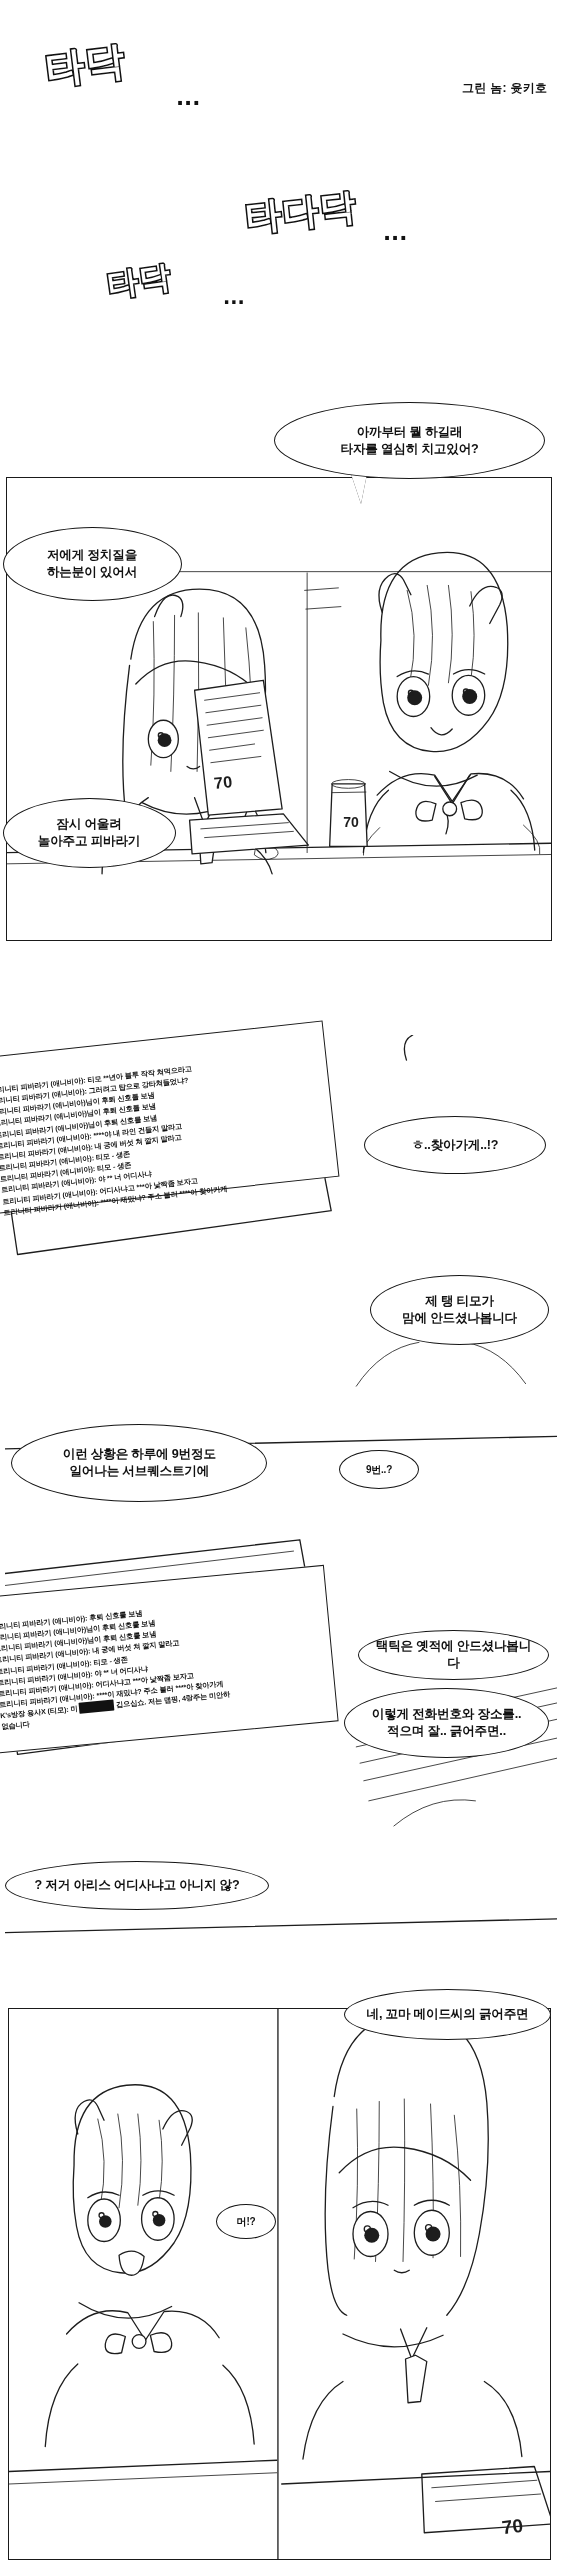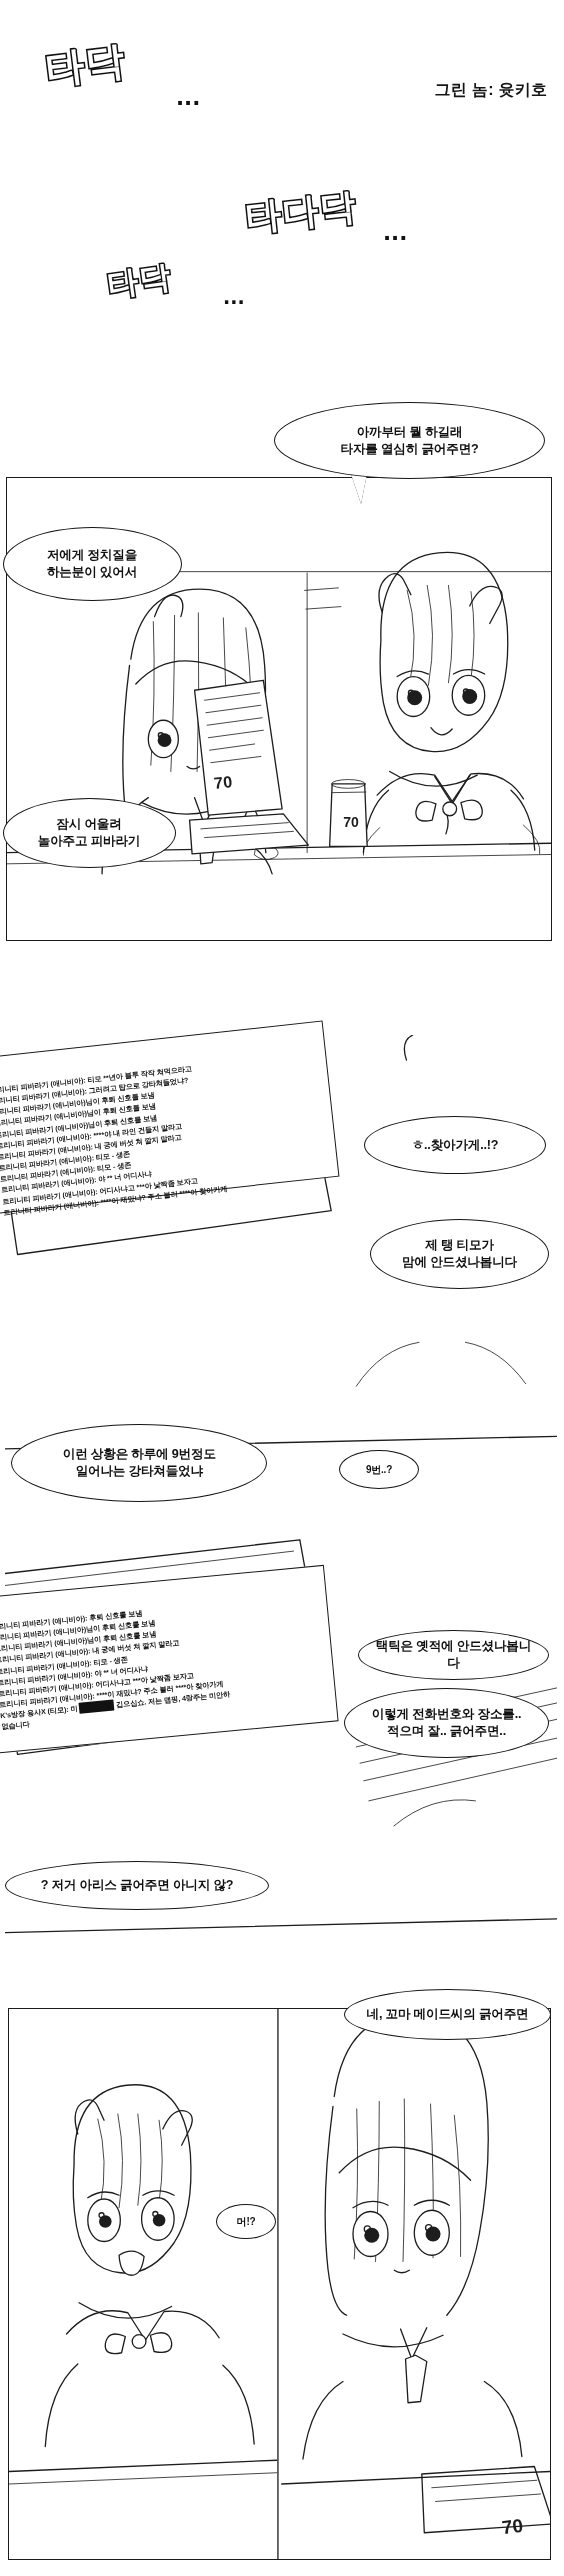--- a/index.html
+++ b/index.html
@@ -42,21 +42,21 @@
     white-space: nowrap;
   }
   .sfx-dots.d1 { left: 176px; top: 85px; font-size: 21.3px; }
   .sfx-dots.d2 { left: 383px; top: 220px; font-size: 21.3px; }
   .sfx-dots.d3 { left: 223px; top: 286px; font-size: 19px; }
 
   .credit {
     position: absolute;
     right: 17.6px;
     top: 80px;
-    font-size: 16px;
+    font-size: 12px;
     font-weight: 700;
     color: #141414;
     letter-spacing: 0.3px;
     white-space: nowrap;
   }
 
   
   .panel {
     position: absolute;
     border: 1.3px solid #1a1a1a;
@@ -253,21 +253,21 @@
       <path class="thin" d="M478 210 L534 206"></path>
     </svg>
 
     <div class="abs" style="left:207px; top:295px; font-size:16.3px; font-weight:700; color:#1d1d1d; transform:rotate(-6deg);">70</div>
 
     <div class="abs" style="left:336px; top:336px; font-size:14px; font-weight:700; color:#1d1d1d;">70</div>
   </div>
 
   <div class="bubble" style="left:274px; top:402px; width:271px; height:77px;">
     <span class="txt">아까부터 뭘 하길래
-타자를 열심히 긁어주면?</span>
+타자를 열심히 치고있어?</span>
   </div>
   <div class="tail" style="left:351px; top:474px; border-left:10px solid transparent; border-right:6.3px solid transparent; border-top:30px solid #fff; filter:drop-shadow(0 0 0 #151515);"></div>
 
   <div class="bubble" style="left:2.5px; top:527px; width:179px; height:74px;">
     <span class="txt">저에게 정치질을
 하는분이 있어서</span>
   </div>
 
   <div class="bubble" style="left:2.5px; top:798px; width:173px; height:70px;">
     <span class="txt">잠시 어울려
@@ -290,29 +290,29 @@
     </svg>
   </div>
 
   <div class="monitor m1"></div>
   <div class="chatlog c1" id="chatlog1"><div>트리니티 피바라기 (애니비아): 티모 **년아 블루 작작 쳐먹으라고</div><div>트리니티 피바라기 (애니비아): 그러려고 탑으로 강타쳐들었냐?</div><div>트리니티 피바라기 (애니비아)님이 후퇴 신호를 보냄</div><div>트리니티 피바라기 (애니비아)님이 후퇴 신호를 보냄</div><div>트리니티 피바라기 (애니비아)님이 후퇴 신호를 보냄</div><div>트리니티 피바라기 (애니비아): ****야 내 라인 건들지 말라고</div><div>트리니티 피바라기 (애니비아): 내 궁에 버섯 쳐 깔지 말라고</div><div>트리니티 피바라기 (애니비아): 티모 - 생존</div><div>트리니티 피바라기 (애니비아): 티모 - 생존</div><div>트리니티 피바라기 (애니비아): 야 ** 너 어디사냐</div><div>트리니티 피바라기 (애니비아): 어디사냐고 ***아 낯짝좀 보자고</div><div>트리니티 피바라기 (애니비아): ****이 재밌냐? 주소 불러 ****아 찾아가게</div></div>
 
   <div class="bubble" style="left:364px; top:1116px; width:182px; height:58px;">
     <span class="txt">ㅎ..찾아가게..!?</span>
   </div>
 
-  <div class="bubble" style="left:370px; top:1219px; width:179px; height:70px;align-items:center;">
+  <div class="bubble" style="left:370px; top:1275px; width:179px; height:70px;align-items:center;">
     <span class="txt">제 탱 티모가
 맘에 안드셨나봅니다</span>
   </div>
 
 
   <div class="bubble" style="left:11.3px; top:1424px; width:256px; height:78px;">
     <span class="txt">이런 상황은 하루에 9번정도
-일어나는 강타쳐들었냐</span>
+일어나는 서브퀘스트기에</span>
   </div>
 
   <div class="bubble tiny" style="left:339px; top:1450px; width:80px; height:39px;">
     <span class="txt">9번..?</span>
   </div>
 
   <div class="panel p3">
     <svg class="art" viewBox="0 0 880 690" preserveAspectRatio="none">
       <path d="M-20 70 L470 14 L520 290 L20 356z"></path>
       <path class="thin" d="M-10 88 L460 32"></path>
@@ -334,21 +334,21 @@
   <div class="bubble" style="left:358px; top:1630px; width:191px; height:50px;">
     <span class="txt small">택틱은 옛적에 안드셨나봅니다</span>
   </div>
 
   <div class="bubble" style="left:344px; top:1688px; width:205px; height:70px;">
     <span class="txt">이렇게 전화번호와 장소를..
 적으며 잘.. 긁어주면..</span>
   </div>
 
   <div class="bubble" style="left:5px; top:1861px; width:264px; height:49px;">
-    <span class="txt small">? 저거 아리스 긁어주면 아니지 않?</span>
+    <span class="txt small">? 저거 아리스 어디사냐고 아니지 않?</span>
   </div>
 
   <div class="panel p4">
     <svg class="art" viewBox="0 0 865 880" preserveAspectRatio="none">
 
       <path d="M430 0 L430 880"></path>
 
       <path d="M110 200 q-12 -40 10 -52 q14 -8 22 8 l10 22"></path>
       <path d="M246 192 q16 -36 38 -28 q14 6 6 26 l-14 28"></path>
       <path d="M104 250 q-2 -118 84 -128 q92 -10 102 110 q6 94 -26 142 q-38 54 -86 48 q-58 -6 -70 -74 q-8 -44 -4 -98z"></path>

